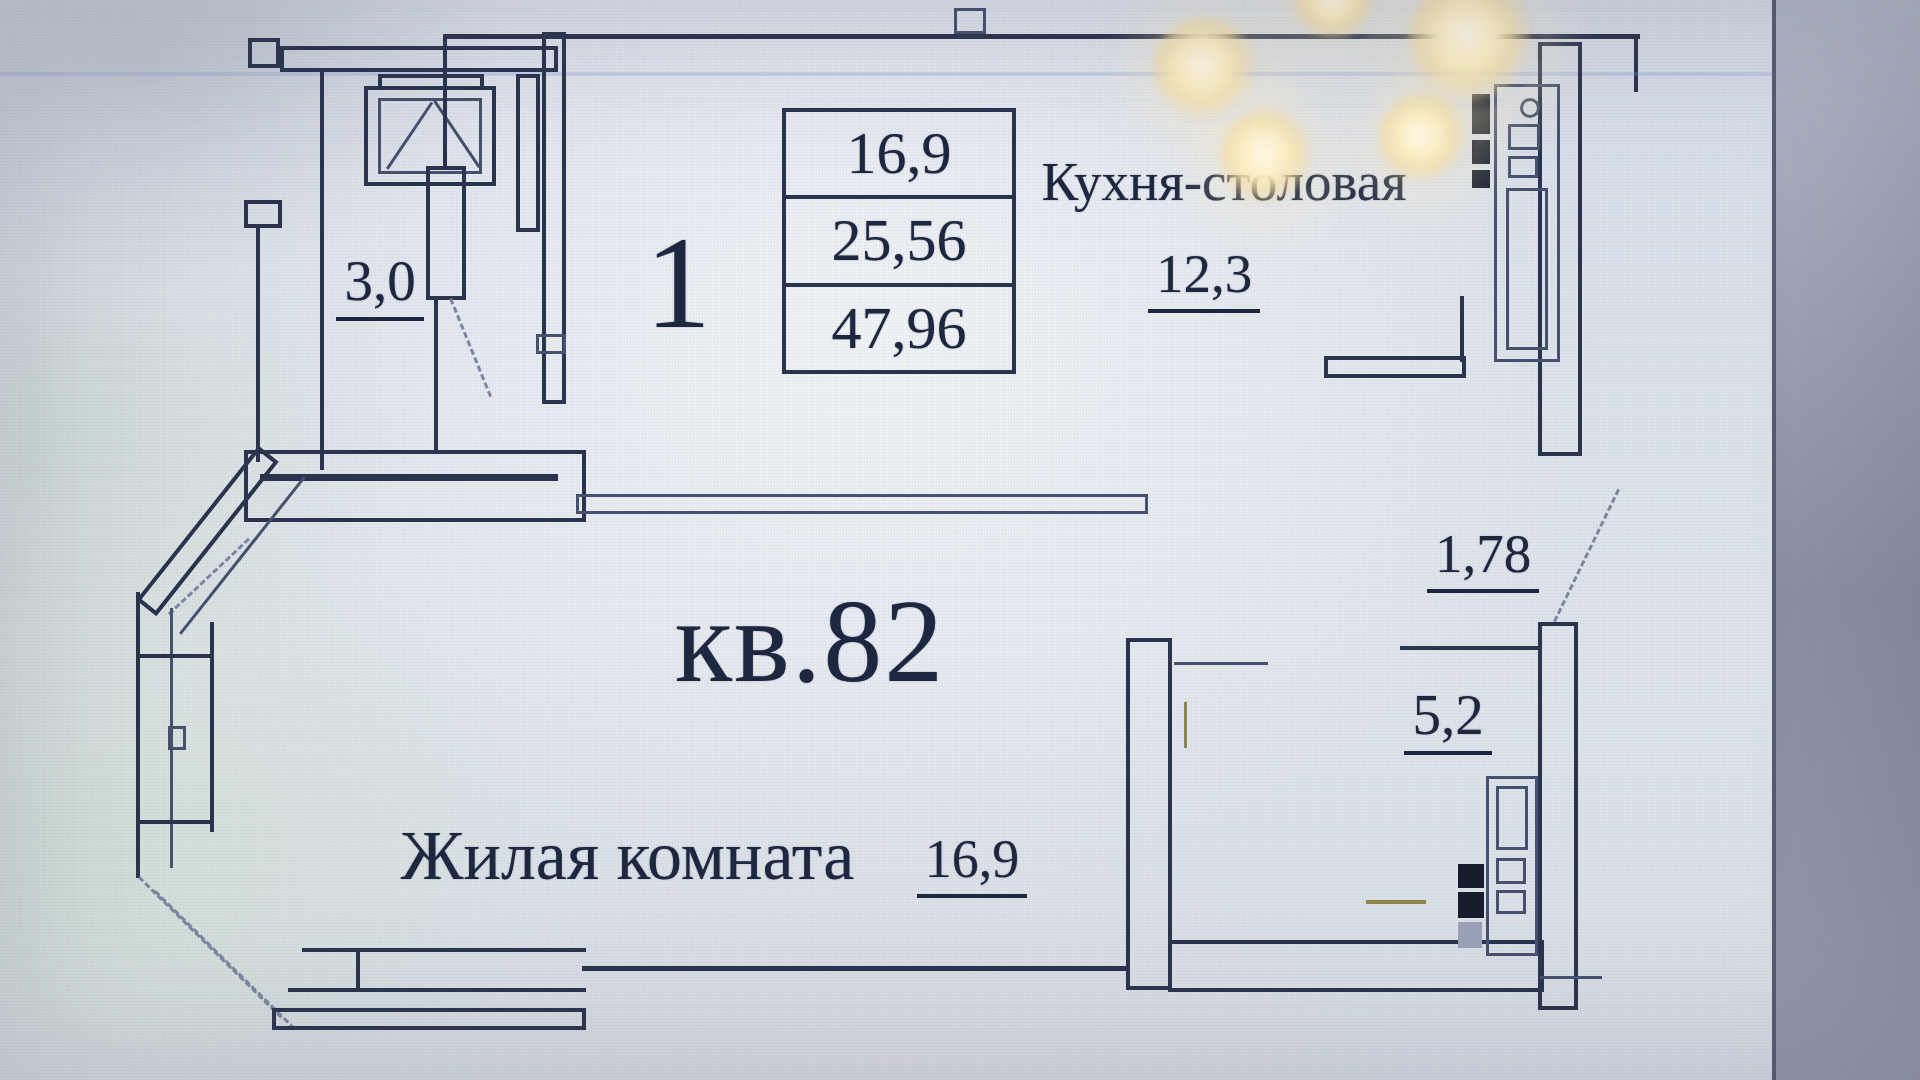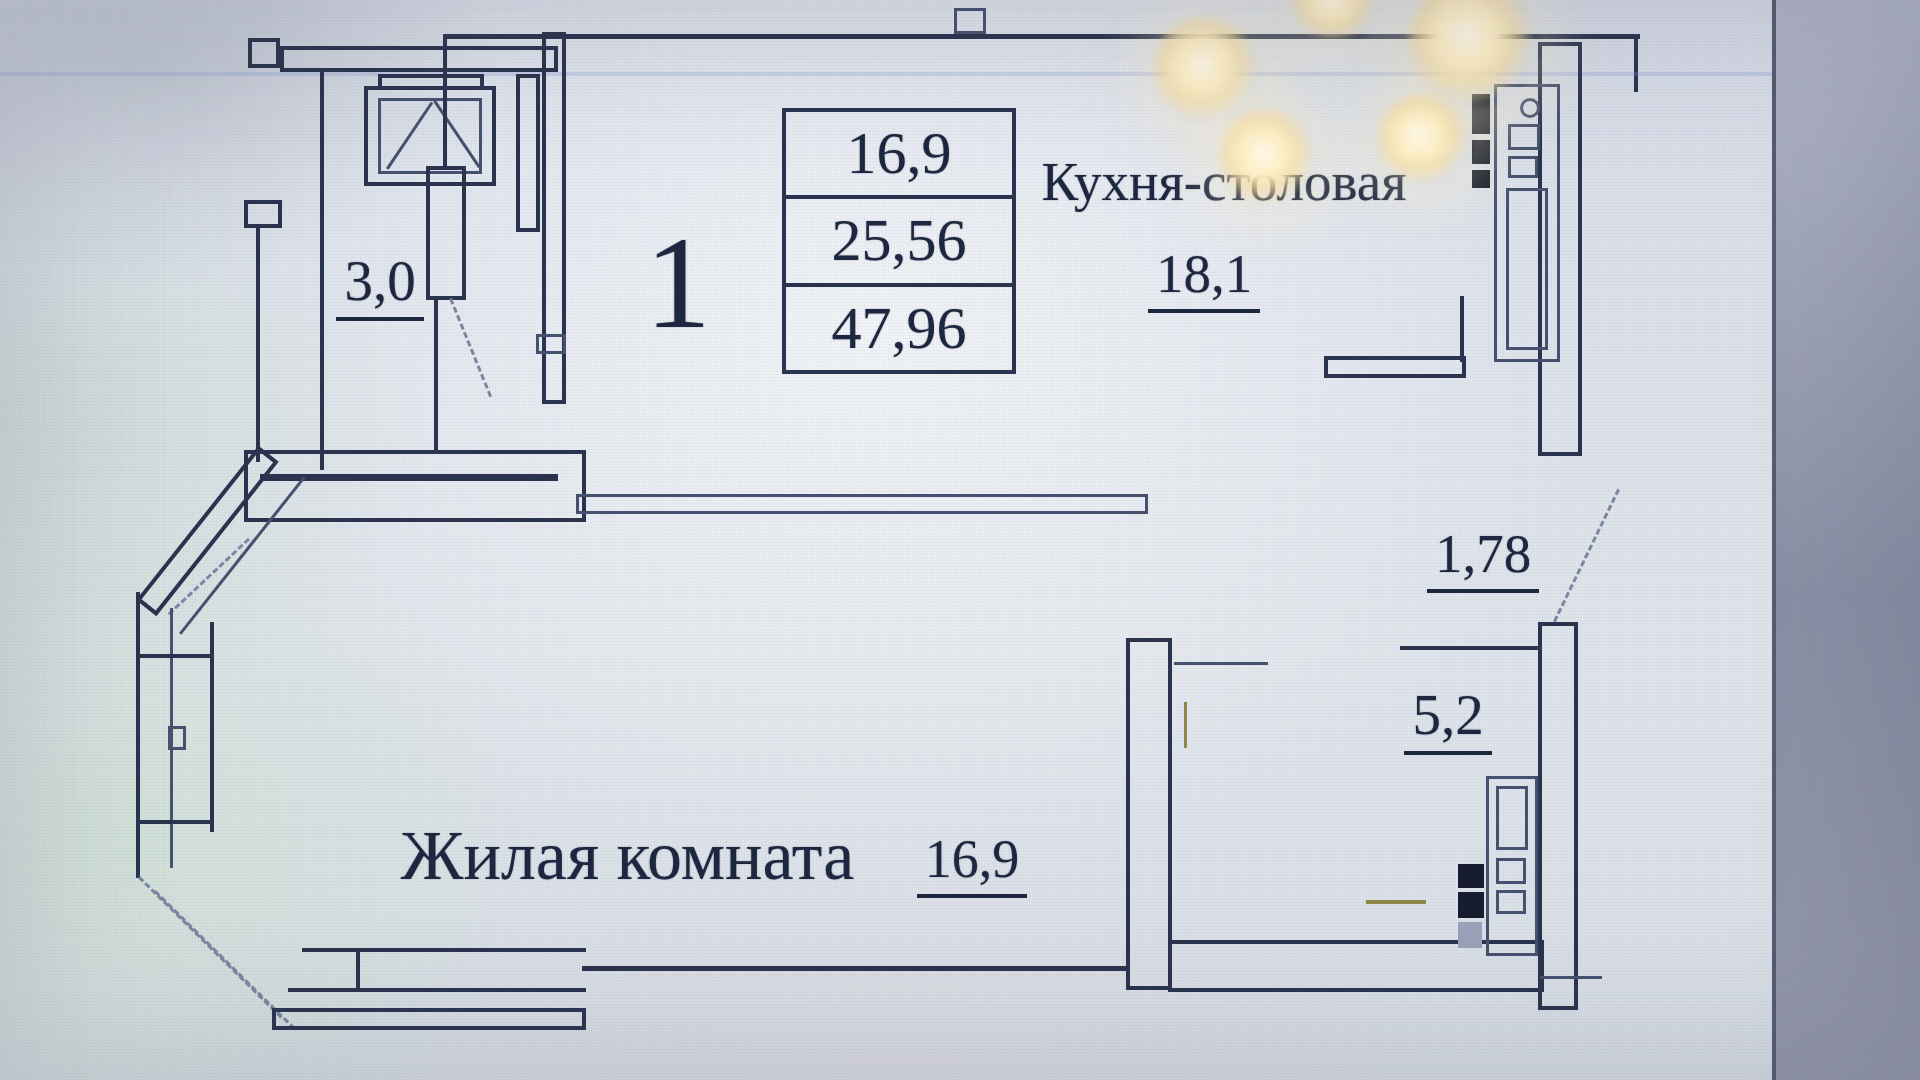--- a/index.html
+++ b/index.html
@@ -148,27 +148,30 @@
       <div class="row">
           <span>47,96</span>
         </div>
     </div>
 
     <div class="lbl" style="left:1024px;top:150px;width:400px;height:62px;font-size:55px;">
         <span>Кухня-столовая</span>
       </div>
 
     <div class="lbl" style="left:1146px;top:238px;width:116px;height:64px;font-size:55px;">
-        <span class="und">18,1</span>
+        <span class="und">12,3</span>
       </div>
 
     <div class="lbl" style="left:328px;top:244px;width:104px;height:66px;font-size:57px;">
         <span class="und">3,0</span>
       </div>
 
+    <div class="lbl" style="left:655px;top:568px;width:310px;height:148px;font-size:118px;letter-spacing:2px;">
+        <span>кв.82</span>
+      </div>
 
     <div class="lbl" style="left:1418px;top:518px;width:130px;height:64px;font-size:55px;">
         <span class="und">1,78</span>
       </div>
 
     <div class="lbl" style="left:1392px;top:678px;width:112px;height:66px;font-size:57px;">
         <span class="und">5,2</span>
       </div>
 
     <div class="lbl" style="left:430px;top:822px;width:395px;height:68px;font-size:70px;">

